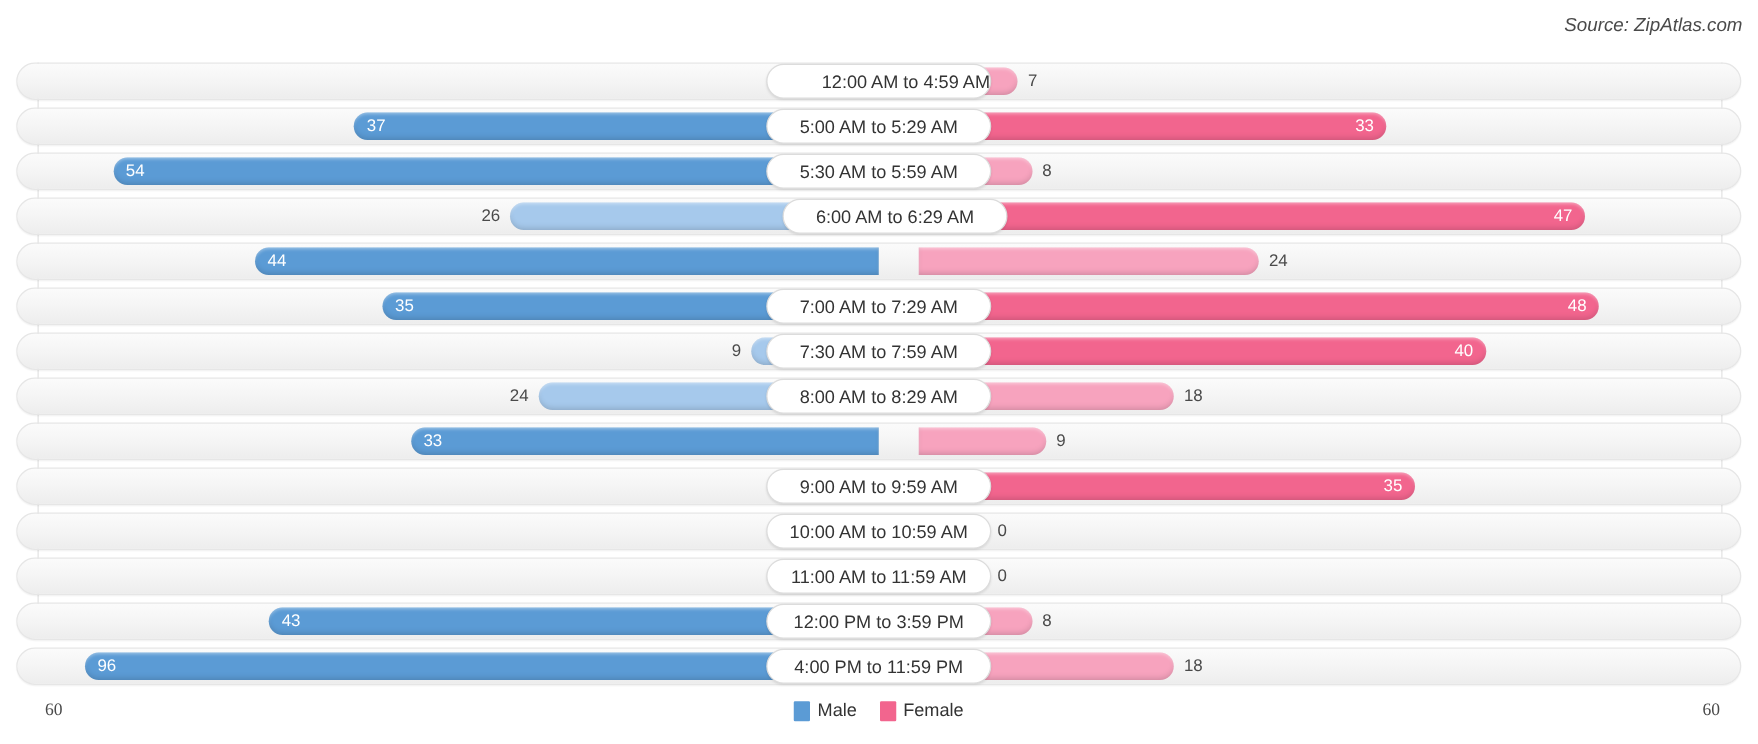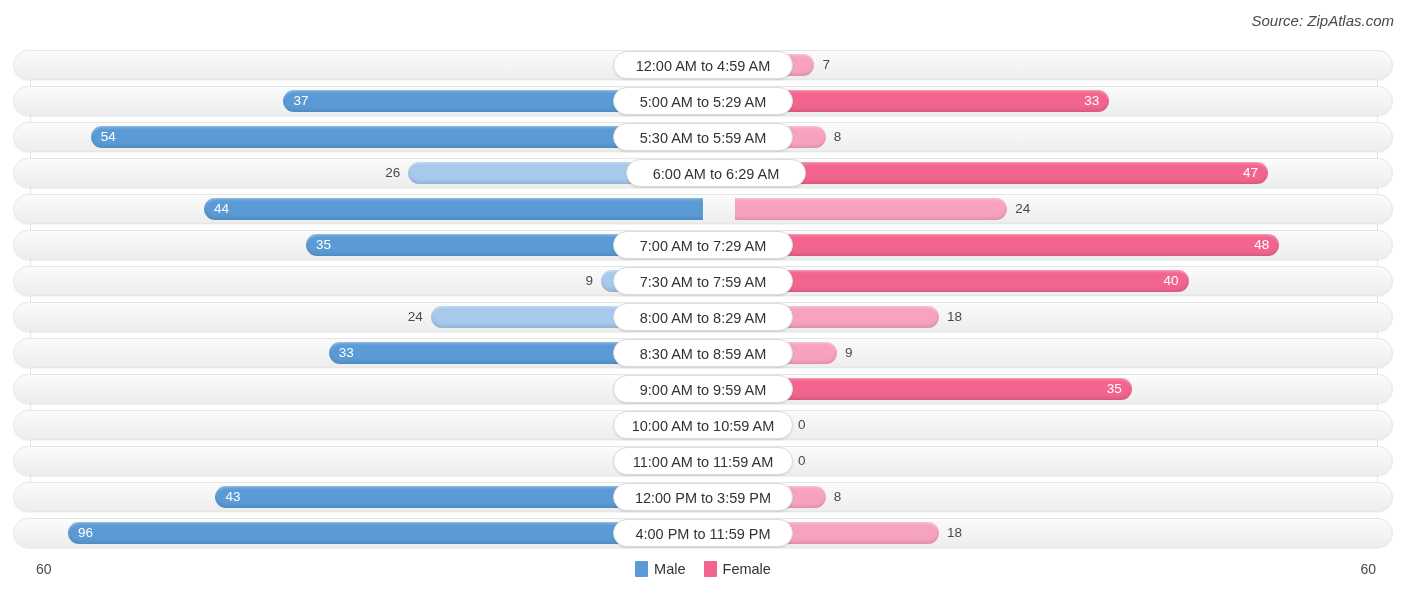--- a/index.html
+++ b/index.html
@@ -141,20 +141,21 @@
     left: 0;
     top: 558px;
     width: 1406px;
     height: 28px;
   }
   .axis-label {
     position: absolute;
     top: 3px;
     font-size: 14px;
     color: #4a4a4a;
+    font-family: Liberation Serif, serif;
   }
   .axis-label.left  { left: 36px; }
   .axis-label.right { right: 30px; }
 
   .legend {
     position: absolute;
     left: 0;
     right: 0;
     top: 3px;
     display: flex;
@@ -185,21 +186,21 @@
 <div class="plot">
   <div class="gridline left"></div>
   <div class="gridline right"></div>
   <div class="rows" id="rows">
       <div class="row">
         <div class="track"></div>
         <div class="bar male" style="left: 634.96px; width: 68.04px; background: rgb(166, 201, 236);"></div>
         <div class="val outside male-out" style="left: 574.96px; width: 52px;">6</div>
         <div class="bar female" style="left: 735px; width: 79.38px; background: rgb(247, 163, 190);"></div>
         <div class="val outside female-out" style="left: 822.38px; width: 52px;">7</div>
-        <div class="center-pill" style="left: 613px; width: 180px;">12:00 AM to 4:59 AM</div>
+        <div class="center-pill" style="left: 613px; width: 180px; text-align: right;">12:00 AM to 4:59 AM</div>
       </div>
       <div class="row">
         <div class="track"></div>
         <div class="bar male" style="left: 283.42px; width: 419.58px; background: rgb(91, 155, 213);"></div>
         <div class="val inside" style="left: 293.42px;">37</div>
         <div class="bar female" style="left: 735px; width: 374.22px; background: rgb(242, 101, 142);"></div>
         <div class="val inside" style="left: 1075.22px; width: 24px; text-align: right;">33</div>
         <div class="center-pill" style="left: 613px; width: 180px;">5:00 AM to 5:29 AM</div>
       </div>
       <div class="row">
@@ -248,21 +249,20 @@
         <div class="bar female" style="left: 735px; width: 204.12px; background: rgb(247, 163, 190);"></div>
         <div class="val outside female-out" style="left: 947.12px; width: 52px;">18</div>
         <div class="center-pill" style="left: 613px; width: 180px;">8:00 AM to 8:29 AM</div>
       </div>
       <div class="row">
         <div class="track"></div>
         <div class="bar male" style="left: 328.78px; width: 374.22px; background: rgb(91, 155, 213);"></div>
         <div class="val inside" style="left: 338.78px;">33</div>
         <div class="bar female" style="left: 735px; width: 102.06px; background: rgb(247, 163, 190);"></div>
         <div class="val outside female-out" style="left: 845.06px; width: 52px;">9</div>
-        <div class="center-pill" style="left: 613px; width: 180px;">8:30 AM to 8:59 AM</div>
       </div>
       <div class="row">
         <div class="track"></div>
         <div class="bar male" style="left: 648px; width: 55px; background: rgb(166, 201, 236);"></div>
         <div class="val outside male-out" style="left: 588px; width: 52px;">3</div>
         <div class="bar female" style="left: 735px; width: 396.9px; background: rgb(242, 101, 142);"></div>
         <div class="val inside" style="left: 1097.9px; width: 24px; text-align: right;">35</div>
         <div class="center-pill" style="left: 613px; width: 180px;">9:00 AM to 9:59 AM</div>
       </div>
       <div class="row">

